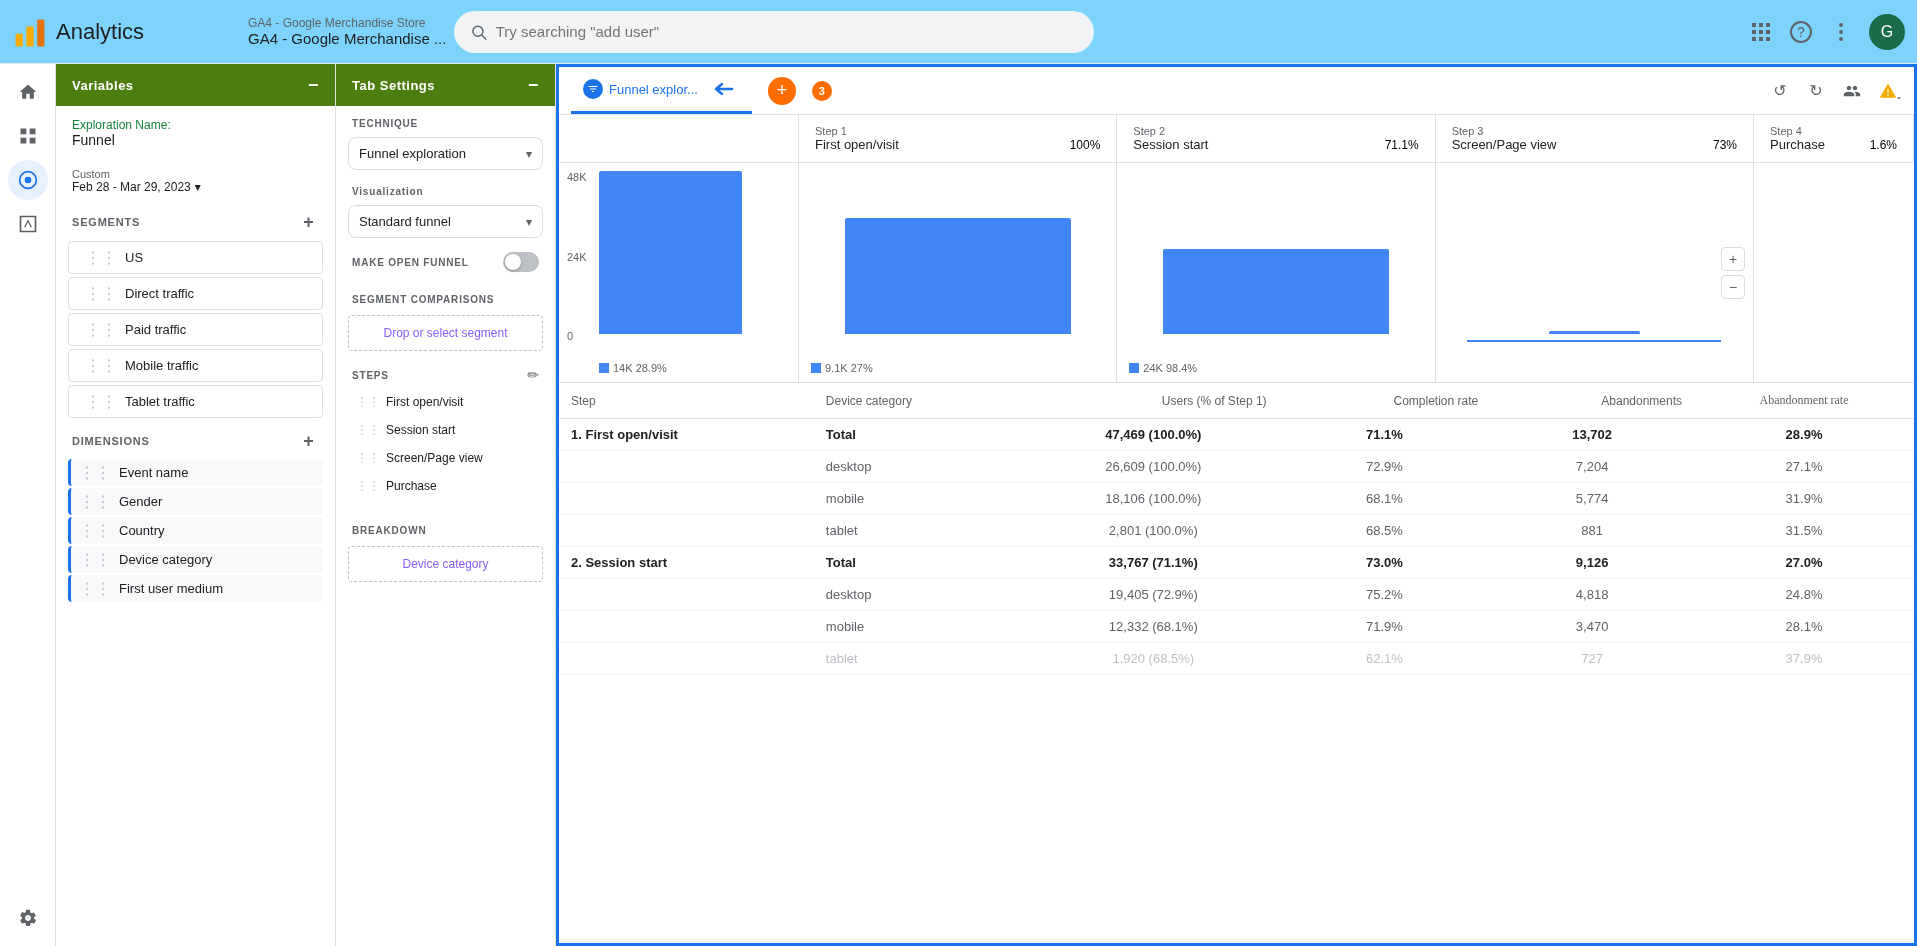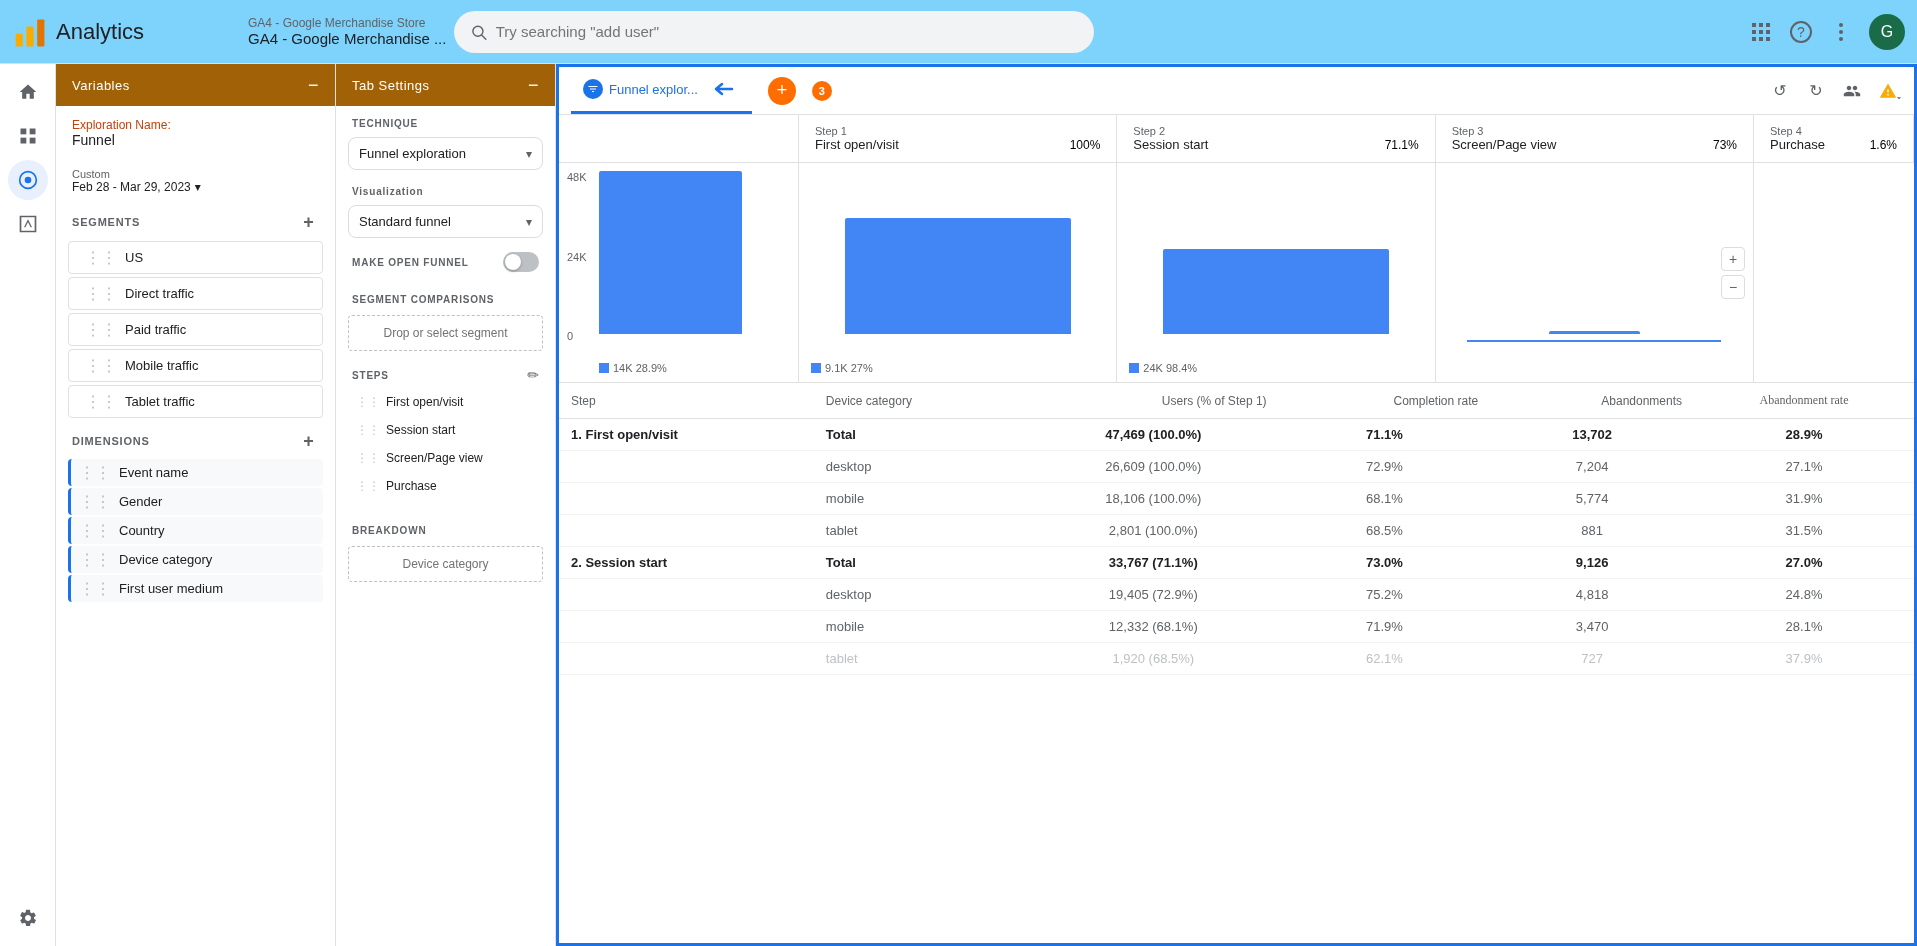--- a/index.html
+++ b/index.html
@@ -34,21 +34,21 @@
     .left-nav-icon.active { background: #e8f0fe; color: #1a73e8; }
     .left-nav-bottom { margin-top: auto; }
 
     
     .variables-panel {
       width: 280px; background: #fff; border-right: 1px solid #e0e0e0;
       display: flex; flex-direction: column; overflow-y: auto;
     }
     .panel-header {
       display: flex; align-items: center; justify-content: space-between;
-      padding: 12px 16px; background: #a16207; color: #fff; font-size: 13px; font-weight: 400; letter-spacing: 0.5px;
+      padding: 12px 16px; background: #4d7c0f; color: #fff; font-size: 13px; font-weight: 700; letter-spacing: 0.5px;
     }
     .panel-header-minus { color: #fff; cursor: pointer; font-size: 18px; line-height: 1; }
 
     .exploration-name { padding: 12px 16px; font-size: 12px; color: #5f6368; }
     .exploration-name-value { font-size: 14px; color: #202124; font-weight: 500; }
 
     .date-range { padding: 8px 16px; }
     .date-label { font-size: 11px; color: #5f6368; }
     .date-value { font-size: 12px; color: #202124; display: flex; align-items: center; gap: 4px; cursor: pointer; }
 
@@ -86,21 +86,21 @@
     .toggle-thumb { width: 16px; height: 16px; border-radius: 50%; background: #fff; position: absolute; top: 2px; left: 2px; box-shadow: 0 1px 3px rgba(0,0,0,0.3); }
 
     .step-item {
       display: flex; align-items: center; padding: 6px 12px; font-size: 12px; color: #202124;
       margin: 2px 8px; cursor: pointer;
     }
     .step-drag { color: #bdc1c6; margin-right: 6px; }
 
     .segment-drop {
       margin: 6px 12px; border: 1px dashed #bdc1c6; border-radius: 4px;
-      padding: 10px; font-size: 12px; color: #737373; text-align: center; cursor: pointer;
+      padding: 10px; font-size: 12px; color: #8b5cf6; text-align: center; cursor: pointer;
     }
 
     .steps-header { display: flex; align-items: center; justify-content: space-between; padding: 10px 16px 4px; }
     .steps-label { font-size: 10px; font-weight: 600; color: #5f6368; letter-spacing: 0.8px; }
     .pencil-icon { color: #5f6368; font-size: 14px; cursor: pointer; }
 
     
     .main-content {
       flex: 1; background: #f8f9fa; display: flex; flex-direction: column;
       border: 3px solid #1a73e8; overflow: hidden;
@@ -250,21 +250,21 @@
     </div>
   </div>
 
   <div class="variables-panel">
     <div class="panel-header">
       <span>Variables</span>
       <span class="panel-header-minus">−</span>
     </div>
 
     <div class="exploration-name">
-      <div style="font-size:12px;color:#c2410c;">Exploration Name:</div>
+      <div style="font-size:12px;color:#15803d;">Exploration Name:</div>
       <div class="exploration-name-value">Funnel</div>
     </div>
 
     <div class="date-range">
       <div class="date-label">Custom</div>
       <div class="date-value">
         <span>Feb 28 - Mar 29, 2023</span>
         <span>▾</span>
       </div>
     </div>

